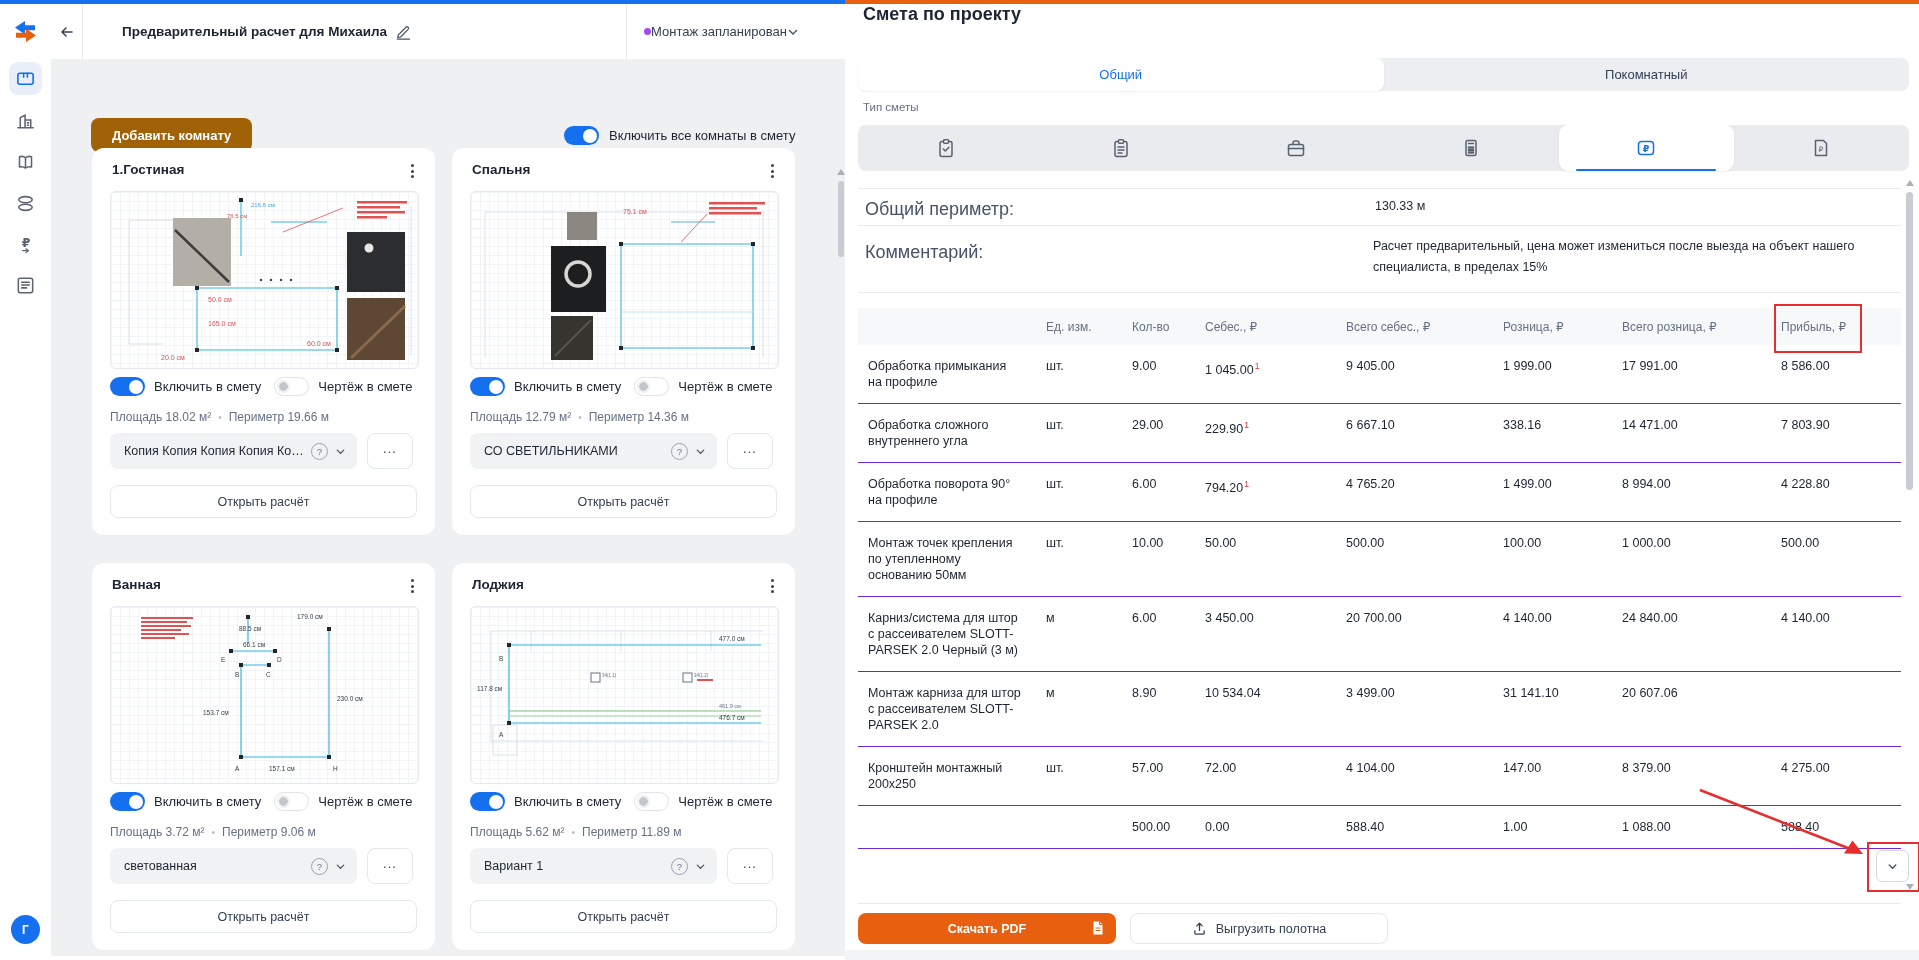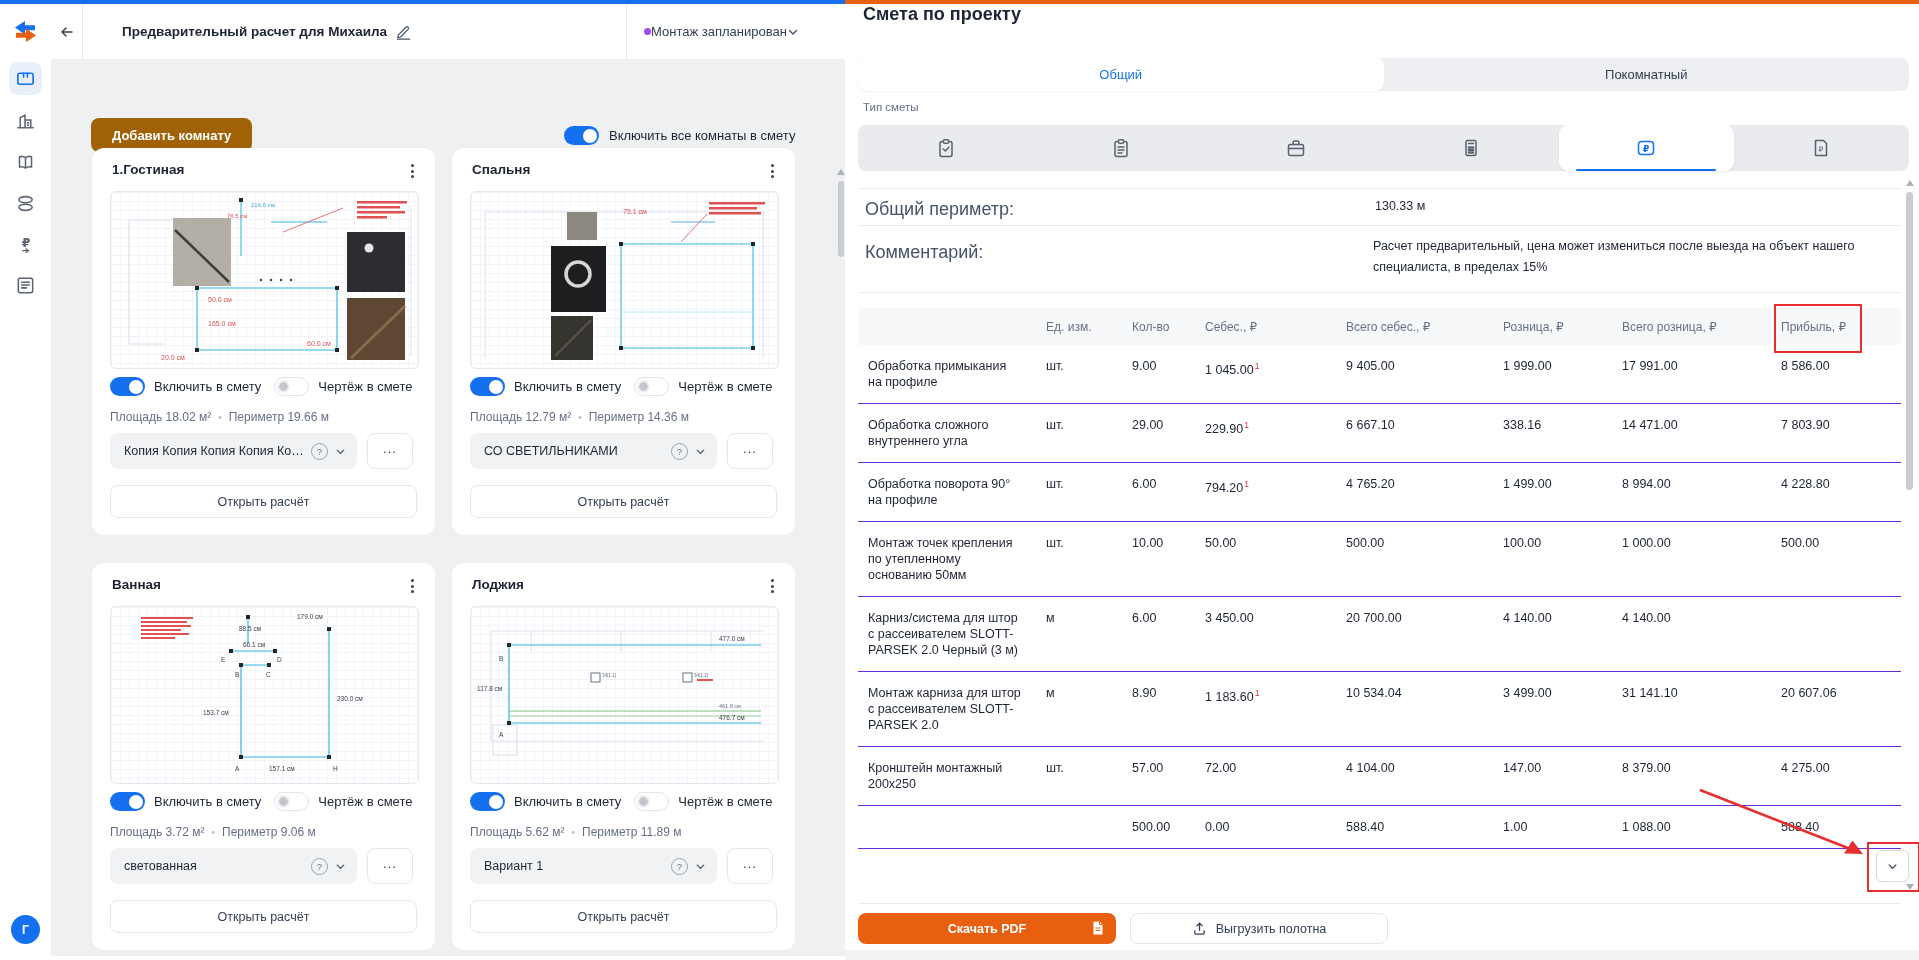--- a/index.html
+++ b/index.html
@@ -594,27 +594,27 @@
             <div class="tc tc-rtotal">1 000.00</div>
             <div class="tc tc-profit">500.00</div>
           </div>
           <div class="tgrid trow">
             <div class="tc tc-name">Карниз/система для штор с рассеивателем SLOTT-PARSEK 2.0 Черный (3 м)</div>
             <div class="tc tc-unit">м</div>
             <div class="tc tc-qty">6.00</div>
             <div class="tc tc-cost">3 450.00</div>
             <div class="tc tc-ctotal">20 700.00</div>
             <div class="tc tc-retail">4 140.00</div>
+            <div class="tc tc-rtotal">24 840.00</div>
             <div class="tc tc-profit">4 140.00</div>
           </div>
           <div class="tgrid trow">
             <div class="tc tc-name">Монтаж карниза для штор с рассеивателем SLOTT-PARSEK 2.0</div>
             <div class="tc tc-unit">м</div>
             <div class="tc tc-qty">8.90</div>
-            <div class="tc tc-cost">1 183.60<sup class="fn">1</sup></div>
             <div class="tc tc-ctotal">10 534.04</div>
             <div class="tc tc-retail">3 499.00</div>
             <div class="tc tc-rtotal">31 141.10</div>
             <div class="tc tc-profit">20 607.06</div>
           </div>
           <div class="tgrid trow">
             <div class="tc tc-name">Кронштейн монтажный 200x250</div>
             <div class="tc tc-unit">шт.</div>
             <div class="tc tc-qty">57.00</div>
             <div class="tc tc-cost">72.00</div>

